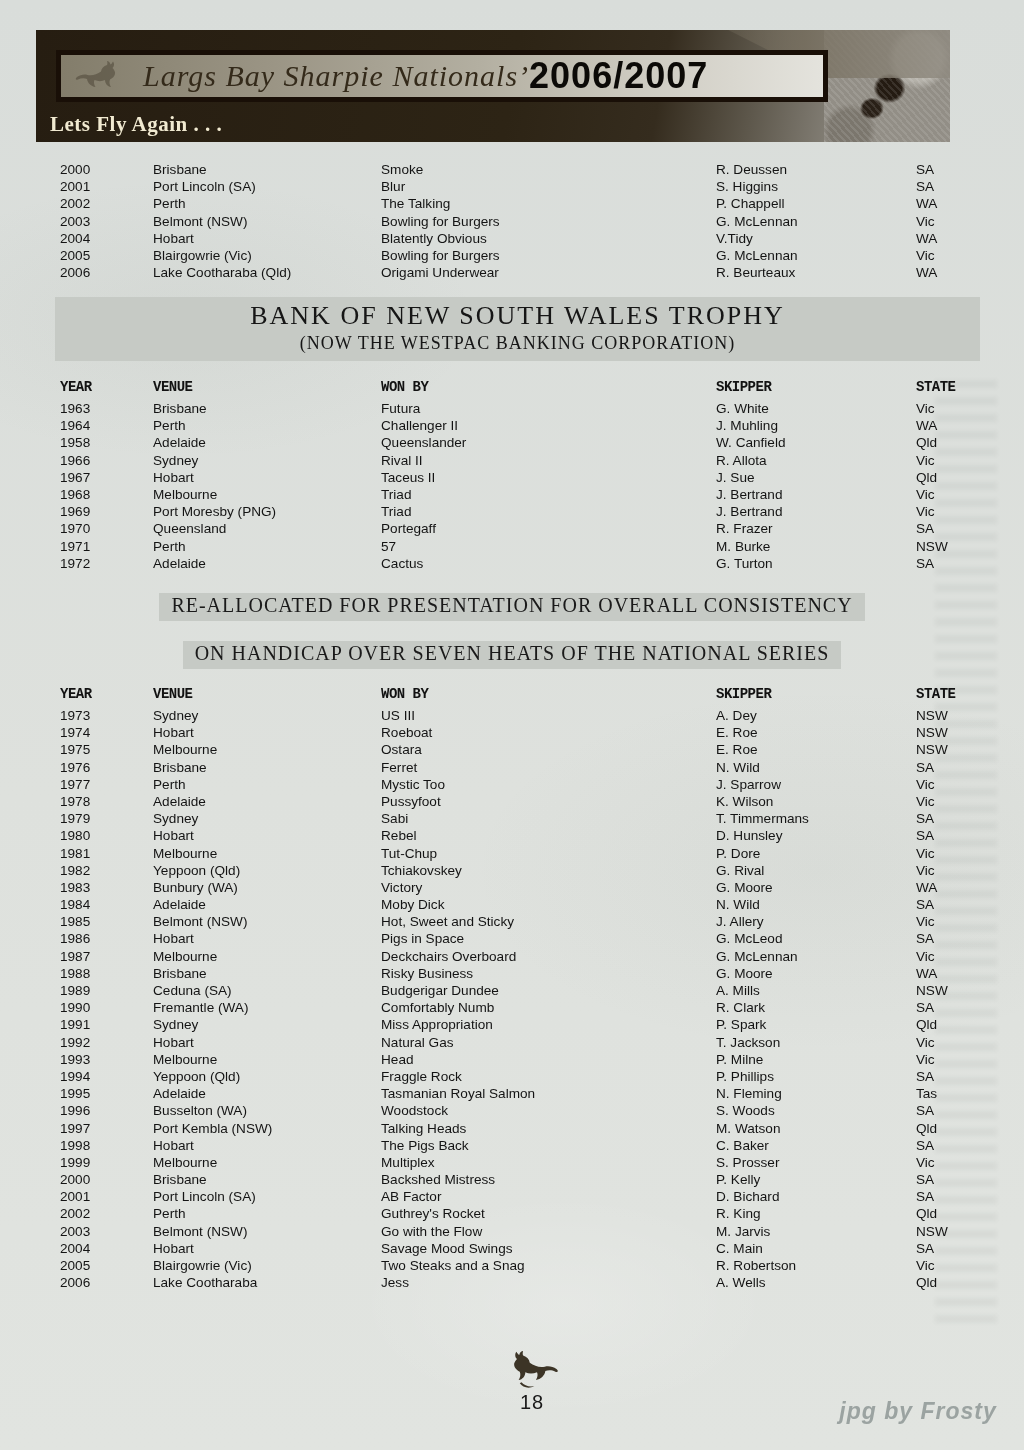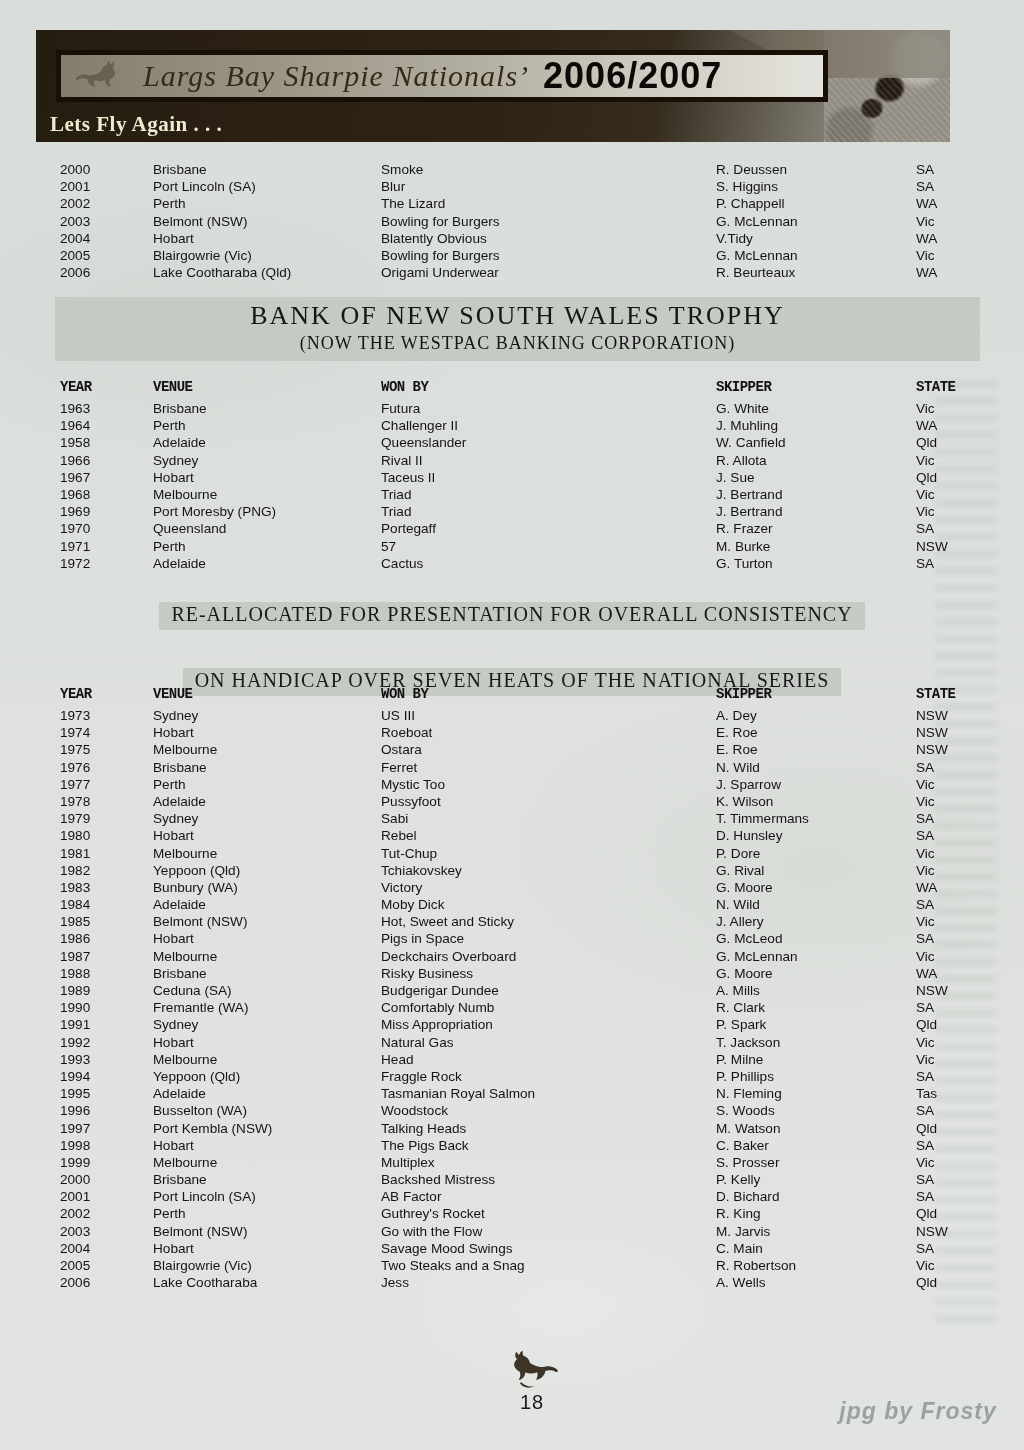--- a/index.html
+++ b/index.html
@@ -44,21 +44,21 @@
     position:absolute; left:20px; top:20px; width:772px; height:52px; box-sizing:border-box;
     border:5px solid #190f07; display:flex; align-items:center; white-space:nowrap;
     background:linear-gradient(90deg,#837d6b 0%,#9b9585 28%,#b3afa1 55%,#cecbc1 76%,#e4e3dd 100%);
   }
   .kanga-wm { position:absolute; left:6px; top:5px; width:64px; height:36px; opacity:.42; transform:scaleX(-1); }
   .kanga-wm path { fill:#3c3426; }
   .title-script {
     margin-left:82px; font-family:cursive; font-style:italic; font-size:30px;
     color:#342a1a; letter-spacing:1px;
   }
-  .title-year { margin-left:14px; font-size:36px; font-weight:bold; color:#0c0a07; letter-spacing:1px; }
+  .title-year { font-size:36px; font-weight:bold; color:#0c0a07; letter-spacing:1px; }
   .tagline {
     position:absolute; left:14px; bottom:5px; font-family:"Liberation Serif", serif;
     font-weight:bold; font-size:21px; color:#f1ead1; letter-spacing:.5px;
   }
   
   .table { position:absolute; left:60px; width:904px; }
   .thead, .trow { display:grid; grid-template-columns:80px 215px 322px 187px 1fr;gap:13px; }
   .thead {
     height:21px; line-height:17px;
     font-family:"Liberation Mono", monospace; font-weight:bold; font-size:14px; letter-spacing:-.5px;
@@ -71,21 +71,21 @@
   #main-table   { top:686px; }
   
   .band {
     position:absolute; left:55px; top:297px; width:925px; height:64px;
     background:#c6cac5; text-align:center; font-family:cursive; color:#161616;
   }
   .band-title { font-size:26px; letter-spacing:2px; padding-top:4px; }
   .band-sub   { font-size:18px; letter-spacing:1px; padding-top:2px; }
   
   .note { position:absolute; left:0; top:583px; width:1024px; text-align:center; font-family:cursive; font-size:20px; letter-spacing:1px; color:#1a1a1a; }
-  .note .hl { display:inline-block; background:#c6cac5; padding:1px 12px 4px; margin:19px 0; }
+  .note .hl { display:inline-block; background:#c6cac5; padding:1px 12px 4px; margin:10px 0; }
   
   .footer { position:absolute; left:0; top:1350px; width:1024px; text-align:center;padding-left:20px; }
   .kanga { width:56px; height:40px; }
   .pageno { font-size:20px; letter-spacing:1px; margin-top:-3px; color:#1a1a1a; }
   .watermark {
     position:absolute; left:838px; top:1398px; width:160px; text-align:center;
     font-style:italic; font-weight:bold; font-size:23px; color:#9ba3a1; letter-spacing:1px;
   }
 </style>
 </head>
@@ -123,21 +123,21 @@
       <div class="trow">
         <div class="tcell">2001</div>
         <div class="tcell">Port Lincoln (SA)</div>
         <div class="tcell">Blur</div>
         <div class="tcell">S. Higgins</div>
         <div class="tcell">SA</div>
       </div>
       <div class="trow">
         <div class="tcell">2002</div>
         <div class="tcell">Perth</div>
-        <div class="tcell">The Lizard</div>
+        <div class="tcell">The Talking</div>
         <div class="tcell">P. Chappell</div>
         <div class="tcell">WA</div>
       </div>
       <div class="trow">
         <div class="tcell">2003</div>
         <div class="tcell">Belmont (NSW)</div>
         <div class="tcell">Bowling for Burgers</div>
         <div class="tcell">G. McLennan</div>
         <div class="tcell">Vic</div>
       </div>

